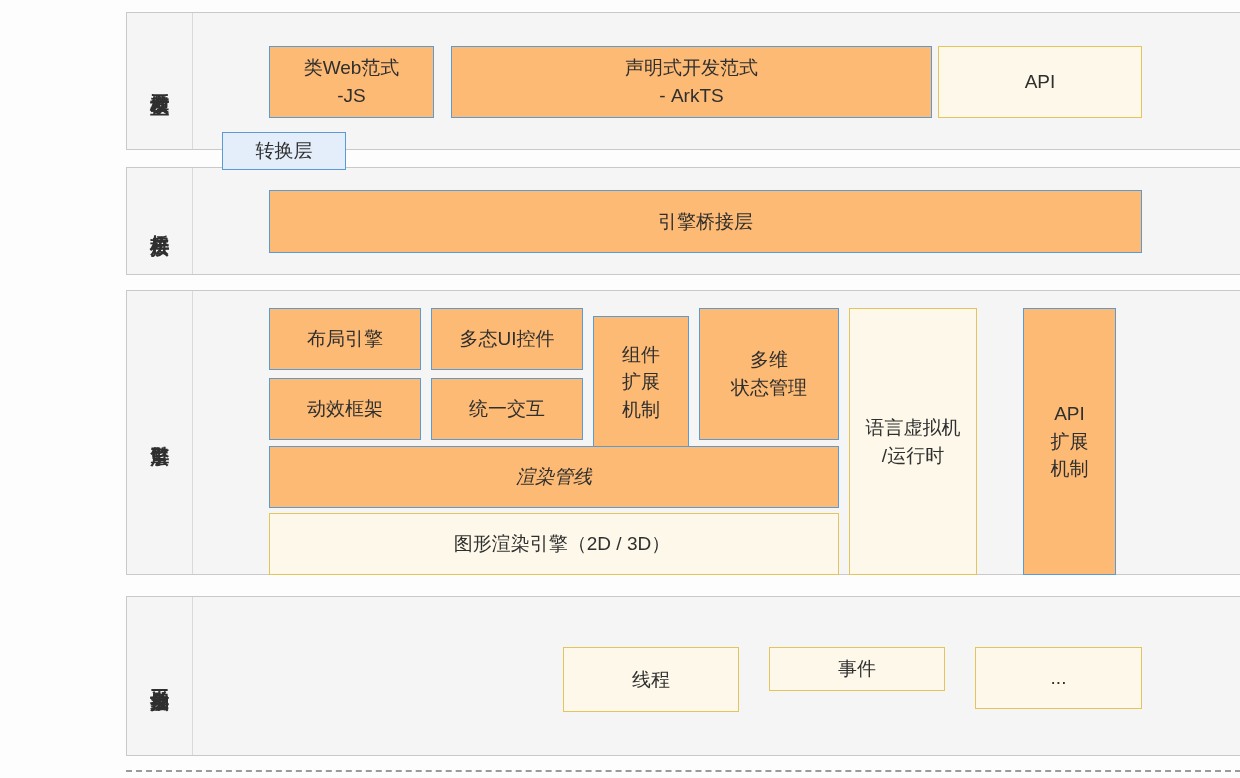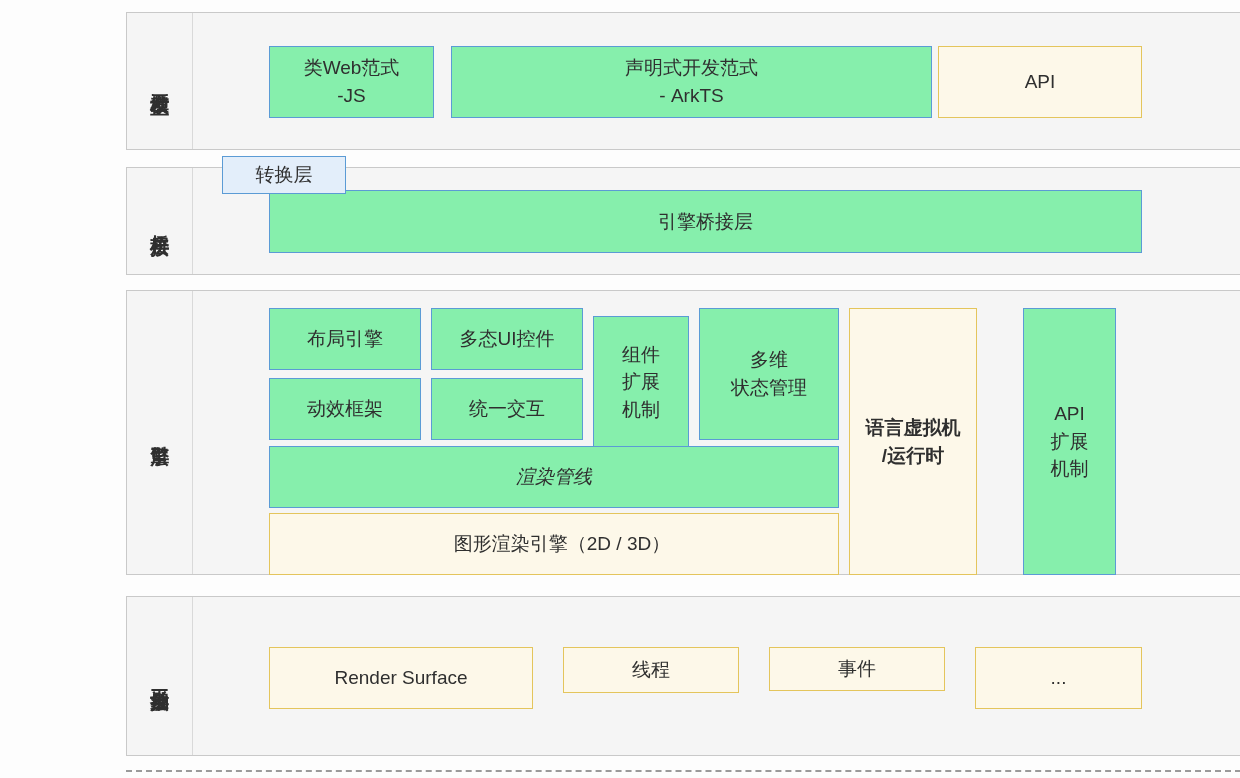--- a/index.html
+++ b/index.html
@@ -66,21 +66,21 @@
     display: flex;
     align-items: center;
     justify-content: center;
     text-align: center;
     font-size: 19px;
     line-height: 1.45;
     color: #2f2f2f;
     white-space: pre-line;
   }
   .box.blue {
-    background: #86efac;
+    background: #fdba74;
     border: 1.6px solid #5b9bd5;
   }
   .box.yellow {
     background: #fdf8e9;
     border: 1.6px solid #e4c55c;
   }
 
   
   #bridge-connector {
     position: absolute;
@@ -117,21 +117,21 @@
 -JS</div>
 
       <div class="box blue" style="left:258px; top:33px; width:481px; height:72px;">声明式开发范式
 - ArkTS</div>
 
       <div class="box yellow" style="left:745px; top:33px; width:204px; height:72px;">API</div>
 
     </div>
   </div>
 
-  <div id="bridge-connector" style="left:222px; top:156px; width:124px; height:38px;">转换层</div>
+  <div id="bridge-connector" style="left:222px; top:132px; width:124px; height:38px;">转换层</div>
 
   <div class="layer" id="layer-bridge" style="left:126px; top:167px; width:1115px; height:108px;justify-content:center;">
     <div class="layer-label">桥接层</div>
     <div class="layer-body">
 
       <div class="box blue" style="left:76px; top:22px; width:873px; height:63px;">引擎桥接层</div>
 
     </div>
   </div>
 
@@ -151,37 +151,36 @@
 状态管理</div>
 
       <div class="box blue" style="left:76px; top:87px; width:152px; height:62px;">动效框架</div>
 
       <div class="box blue" style="left:238px; top:87px; width:152px; height:62px;">统一交互</div>
 
       <div class="box blue" style="left:76px; top:155px; width:570px; height:62px;font-style:italic;">渲染管线</div>
 
       <div class="box yellow" style="left:76px; top:222px; width:570px; height:62px;padding-left:16px;">图形渲染引擎（2D / 3D）</div>
 
-      <div class="box yellow" style="left:656px; top:17px; width:128px; height:267px;font-weight:bold;">语言虚拟机
+      <div class="box yellow" style="left:656px; top:17px; width:128px; height:267px;">语言虚拟机
 /运行时</div>
 
       <div class="box blue" style="left:830px; top:17px; width:93px; height:267px;">API
 扩展
 机制</div>
 
     </div>
   </div>
 
   <div class="layer" id="layer-platform-abstraction" style="left:126px; top:596px; width:1115px; height:160px;">
     <div class="layer-label">平台抽象层</div>
     <div class="layer-body">
 
-      <div class="box yellow" style="left:76px; top:50px; width:264px; height:62px;">Render Surface</div>
 
-      <div class="box yellow" style="left:370px; top:50px; width:176px; height:46px;">线程</div>
+      <div class="box yellow" style="left:370px; top:50px; width:176px; height:65px;">线程</div>
 
       <div class="box yellow" style="left:576px; top:50px; width:176px; height:44px;">事件</div>
 
       <div class="box yellow" style="left:782px; top:50px; width:167px; height:62px;">...</div>
 
     </div>
   </div>
 
   <div id="bottom-divider"></div>
 

